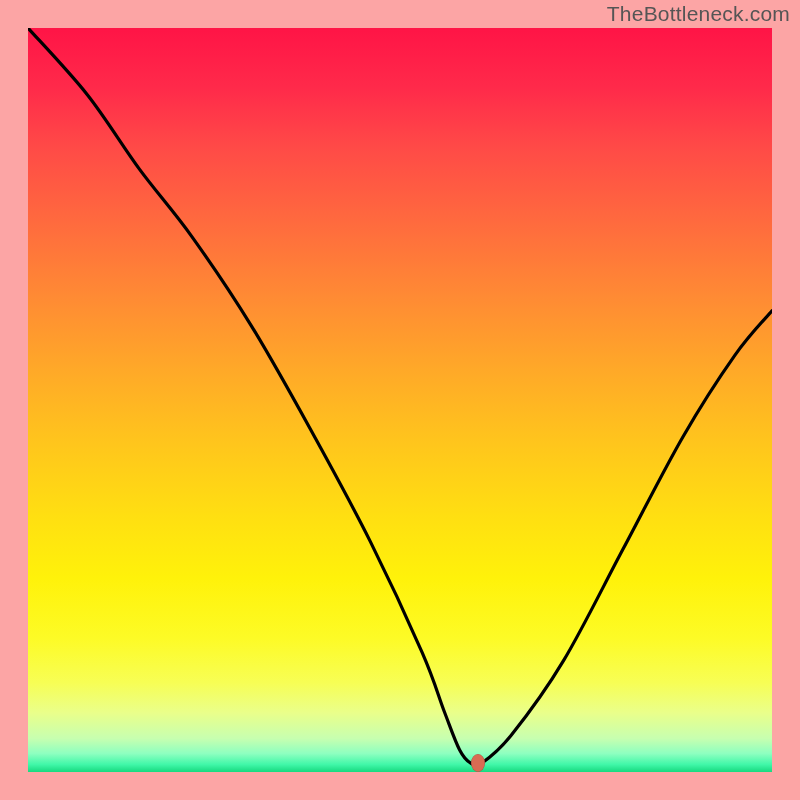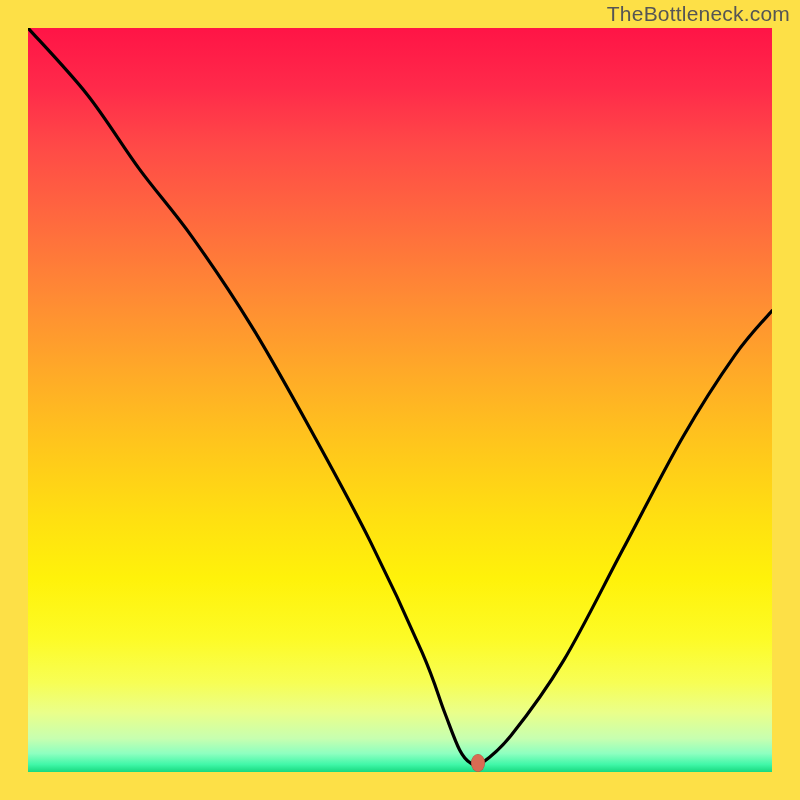--- a/index.html
+++ b/index.html
@@ -8,21 +8,21 @@
     width: 800px;
     height: 800px;
     background: #000;
     font-family: Arial, Helvetica, sans-serif;
     overflow: hidden;
   }
   .frame {
     position: relative;
     width: 800px;
     height: 800px;
-    background: #fde047;
+    background: #fca5a5;
   }
   .watermark {
     position: absolute;
     top: 2px;
     right: 10px;
     color: #555;
     font-size: 21px;
     font-weight: 500;
     letter-spacing: 0.2px;
     z-index: 30;

